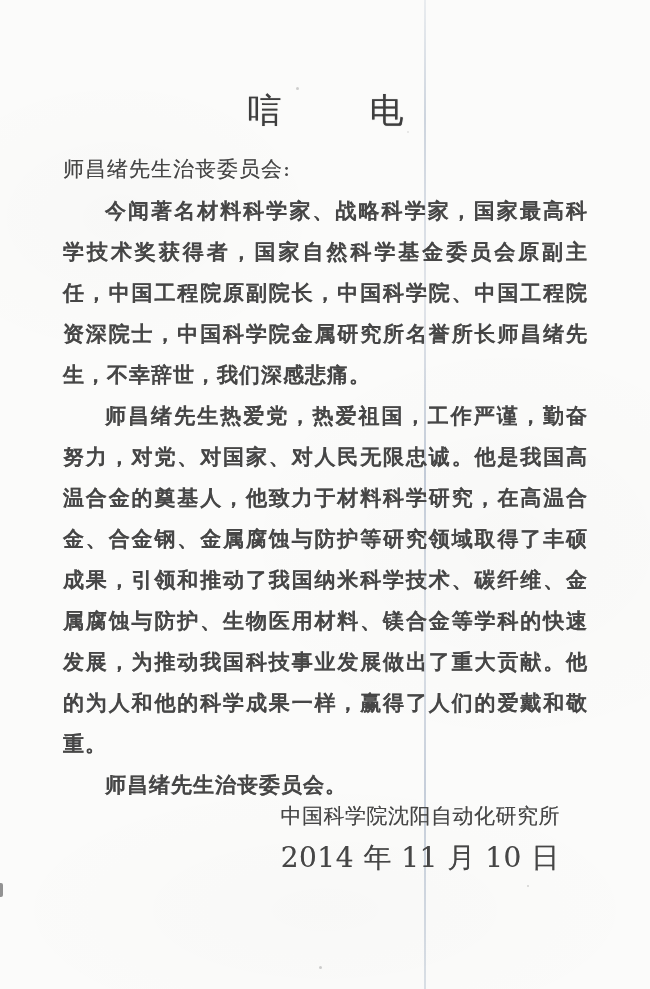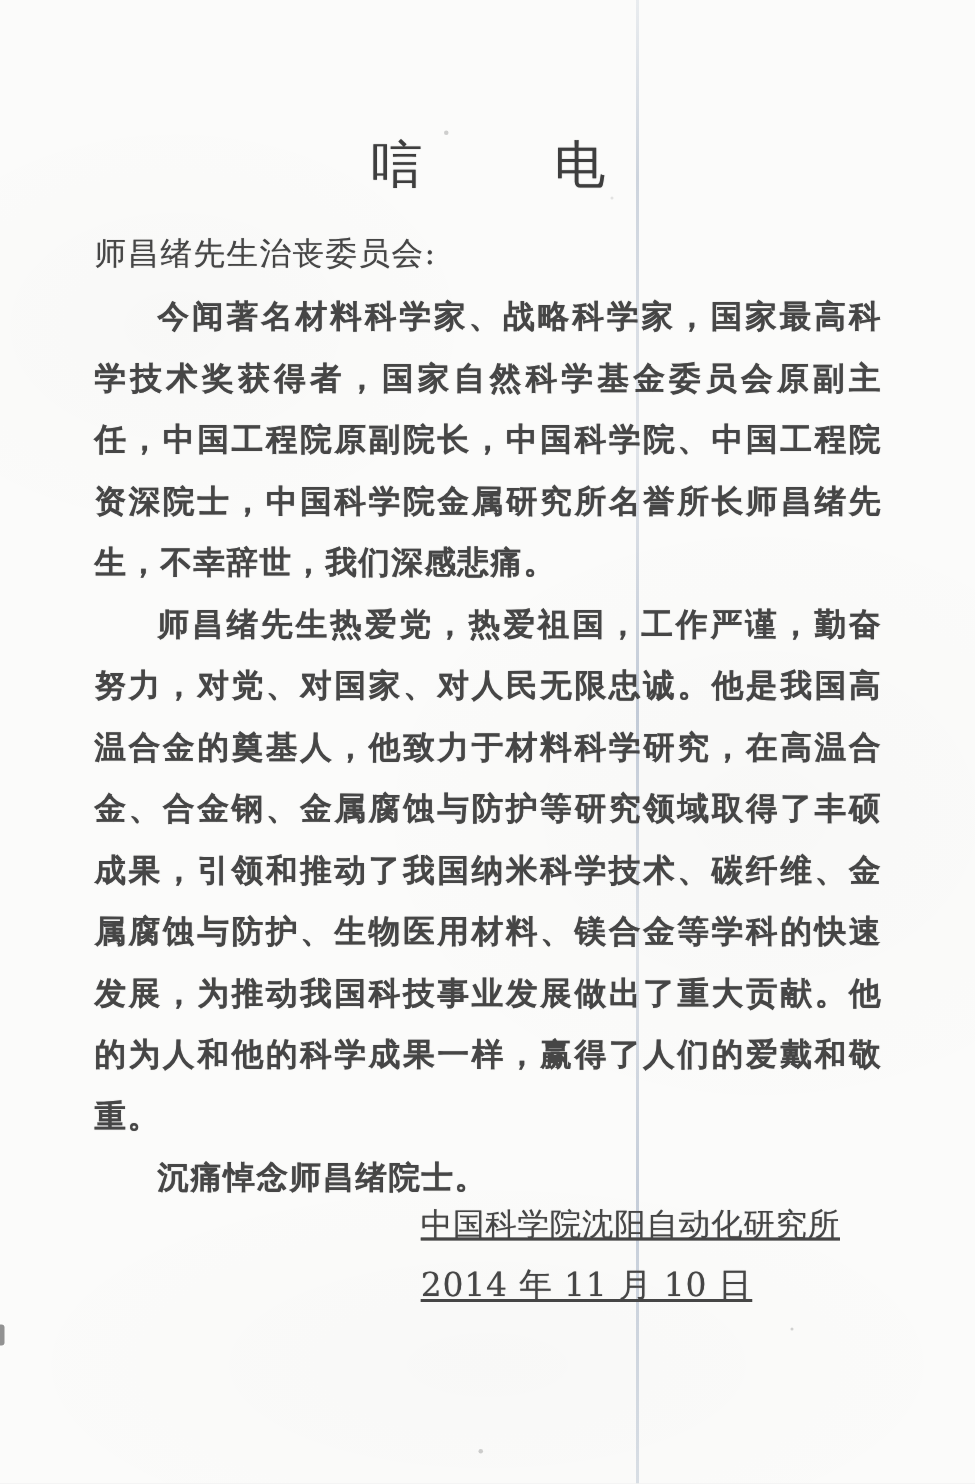--- a/index.html
+++ b/index.html
@@ -63,24 +63,23 @@
   }
   .body-text p{margin:0;}
   .para{text-indent:2em;font-weight:bold;}
 
   .closing{
     width:max-content;
     margin:-9px 28px 0 auto;
     font-size:21px;line-height:41px;letter-spacing:0.5px;
     color:var(--ink);
     text-shadow:0 0 0.6px rgba(80,80,80,0.6);
-    text-decoration:underline;
   }
   .closing .sig{white-space:nowrap;}
-  .closing .date{text-align:left;font-size:22px;letter-spacing:0.5px;}
+  .closing .date{text-align:center;font-size:28px;letter-spacing:0.5px;}
 </style>
 </head>
 <body>
 
 <div class="page">
 
   <div class="fold-line"></div>
   <div class="speck s1"></div>
   <div class="speck s2"></div>
   <div class="speck s3"></div>
@@ -91,21 +90,21 @@
 
     <h1 class="doc-title">
       <span>唁</span>
       <span>电</span>
     </h1>
 
     <div class="body-text">
       <p class="salutation">师昌绪先生治丧委员会:</p>
       <p class="para">今闻著名材料科学家、战略科学家，国家最高科学技术奖获得者，国家自然科学基金委员会原副主任，中国工程院原副院长，中国科学院、中国工程院资深院士，中国科学院金属研究所名誉所长师昌绪先生，不幸辞世，我们深感悲痛。</p>
       <p class="para">师昌绪先生热爱党，热爱祖国，工作严谨，勤奋努力，对党、对国家、对人民无限忠诚。他是我国高温合金的奠基人，他致力于材料科学研究，在高温合金、合金钢、金属腐蚀与防护等研究领域取得了丰硕成果，引领和推动了我国纳米科学技术、碳纤维、金属腐蚀与防护、生物医用材料、镁合金等学科的快速发展，为推动我国科技事业发展做出了重大贡献。他的为人和他的科学成果一样，赢得了人们的爱戴和敬重。</p>
-      <p class="para">沉痛悼念师昌绪院士。</p>
+      <p class="para">师昌绪先生治丧委员会。</p>
     </div>
 
     <div class="closing">
       <div class="sig">中国科学院沈阳自动化研究所</div>
       <div class="date">2014 年 11 月 10 日</div>
     </div>
 
   </div>
 </div>
 

